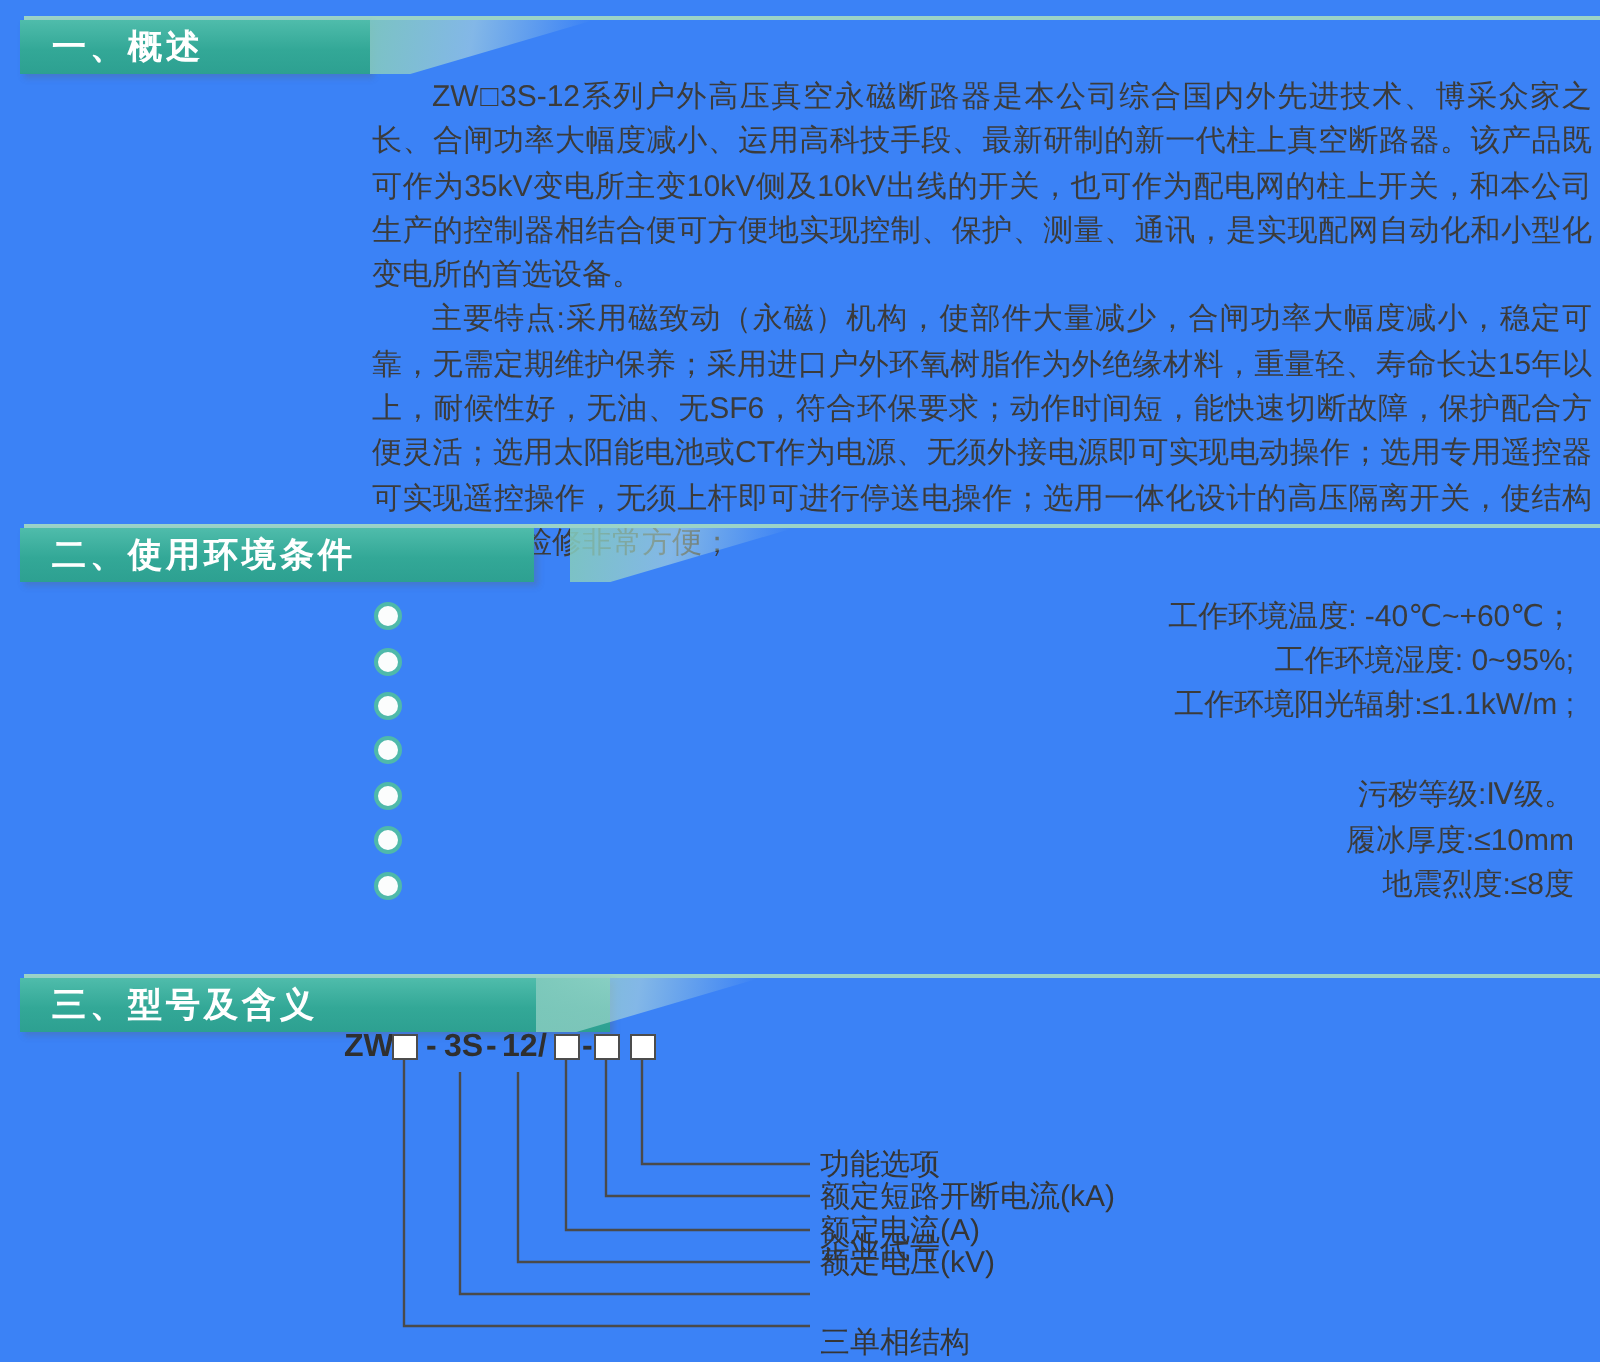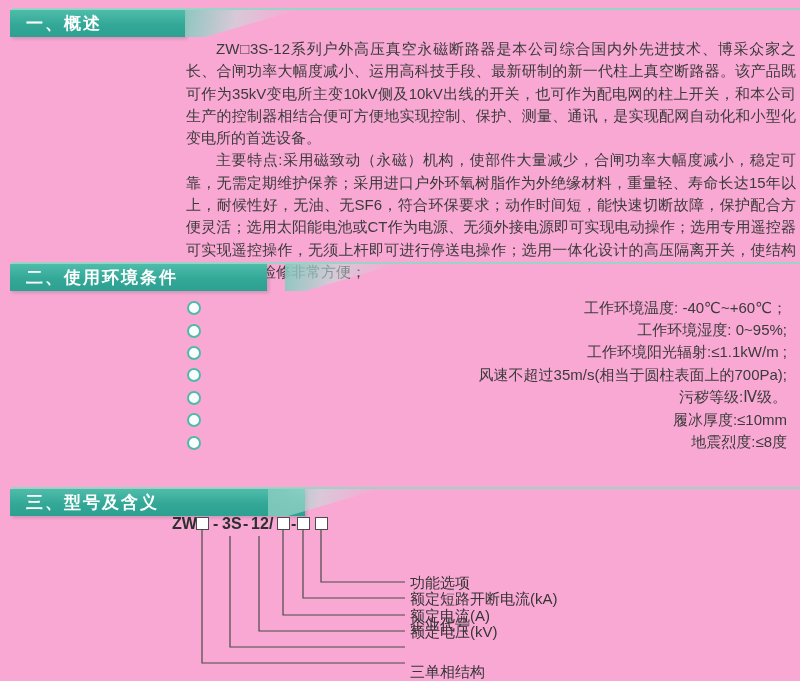--- a/index.html
+++ b/index.html
@@ -1,18 +1,18 @@
 <!DOCTYPE html>
 <html><head>
 <meta charset="utf-8">
 <style>
   html,body{margin:0;padding:0;background:#ffffff;}
   .page{
     position:relative;width:800px;height:681px;overflow:hidden;
-    background:#f9a8d4;
+    background:#3b82f6;
     font-family:"Liberation Sans","DejaVu Sans",sans-serif;
     color:#3b3b3b;
   }
   
   .section-header{position:absolute;left:0;width:800px;height:40px;}
   .header-rule{position:absolute;left:12px;right:0;top:3px;height:2px;background:#9bd3c7;}
   .banner{
     position:absolute;left:10px;top:5px;height:27px;
     display:flex;align-items:center;
     padding-left:16px;box-sizing:border-box;white-space:nowrap;overflow:visible;
@@ -81,21 +81,20 @@
     <li>
         <span class="bullet"></span>
         <span>工作环境湿度: 0~95%;</span>
       </li>
     <li>
         <span class="bullet"></span>
         <span>工作环境阳光辐射:≤1.1kW/m ;</span>
       </li>
     <li>
         <span class="bullet"></span>
-        <span>风速不超过35m/s(相当于圆柱表面上的700Pa);</span>
       </li>
     <li>
         <span class="bullet"></span>
         <span>污秽等级:Ⅳ级。</span>
       </li>
     <li>
         <span class="bullet"></span>
         <span>履冰厚度:≤10mm</span>
       </li>
     <li>

